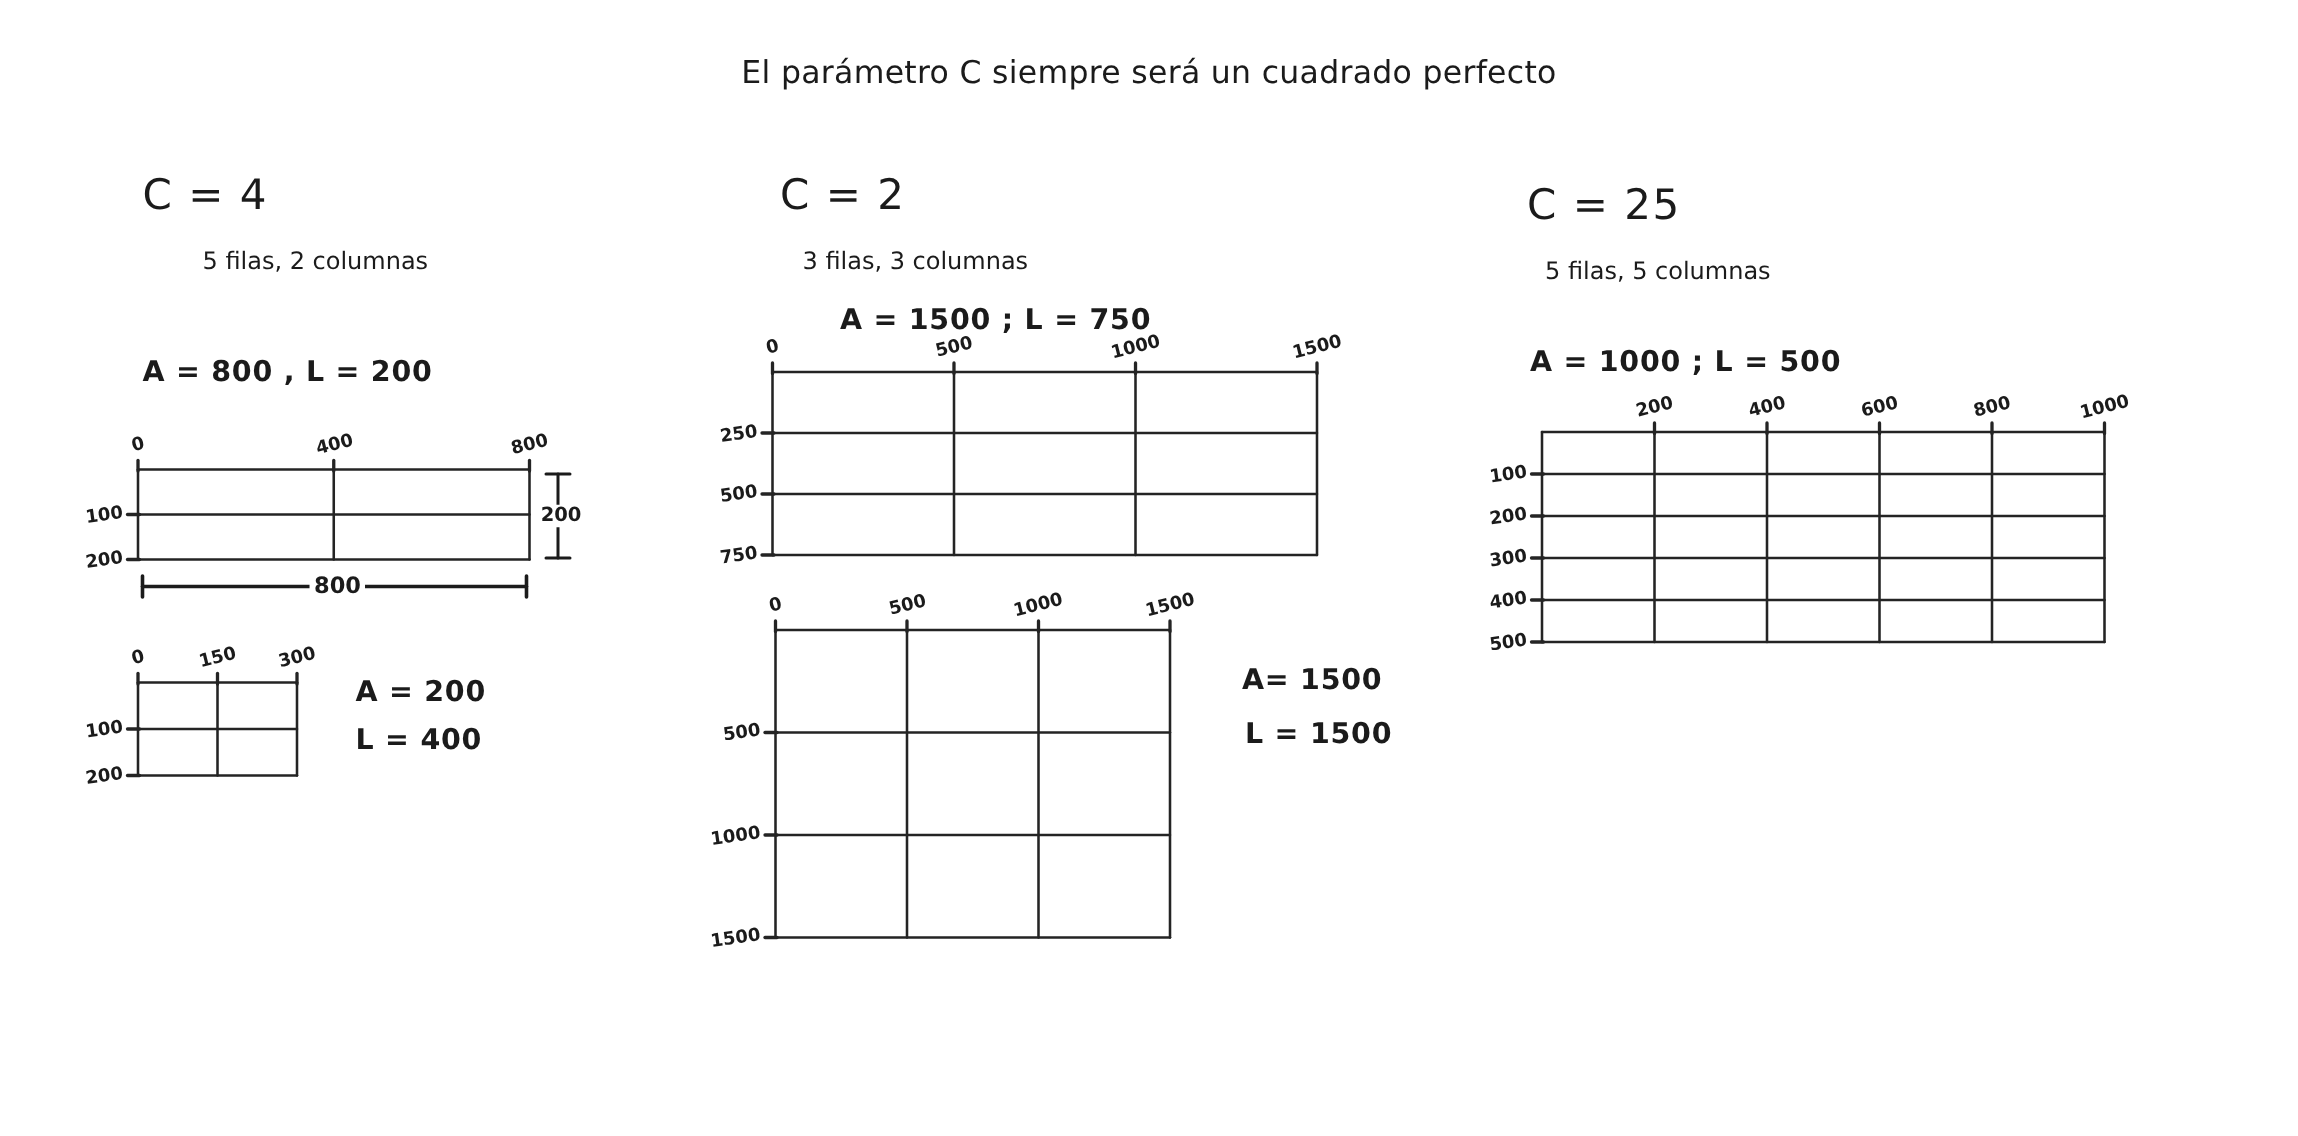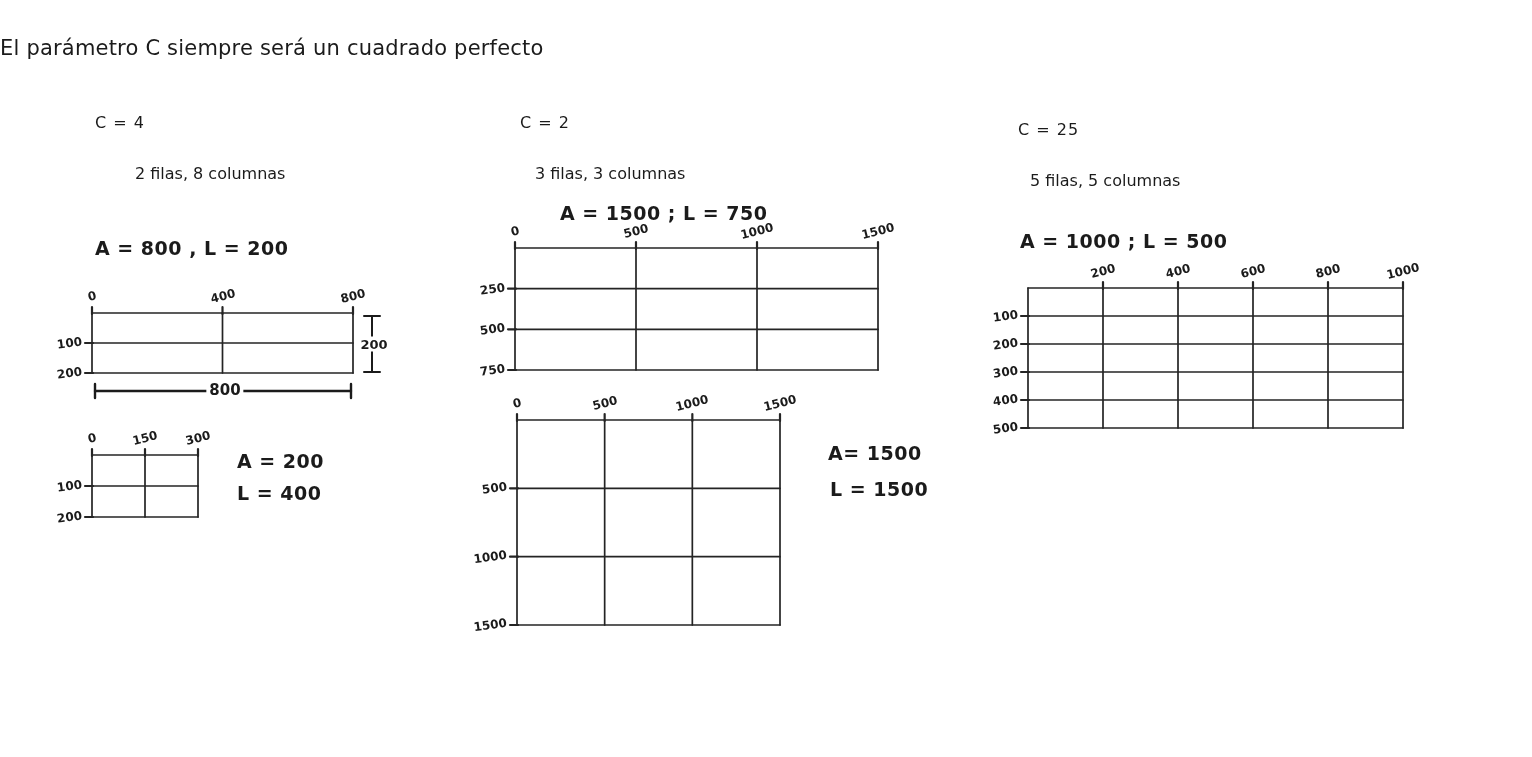--- a/index.html
+++ b/index.html
@@ -1,22 +1,22 @@
 <!DOCTYPE html>
 <html><head>
 <meta charset="utf-8">
 <style>
   html,body{margin:0;padding:0;background:#ffffff;}
   .canvas{
     position:relative;width:1532px;height:757px;background:#ffffff;
     font-family:"DejaVu Sans",sans-serif;color:#1b1b1b;overflow:hidden;
   }
   .abs{position:absolute;}
-  .title{left:0;top:36px;width:100%;font-size:21px;letter-spacing:.2px;}
-  .heading{font-size:16px;letter-spacing:1px;}
+  .title{left:0;top:36px;width:100%;text-align:center;font-size:21px;letter-spacing:.2px;}
+  .heading{font-size:28px;letter-spacing:1px;}
   .sub{font-size:16px;}
   .params{font-size:19px;font-weight:bold;letter-spacing:.5px;}
   .side-label{font-size:19px;font-weight:bold;letter-spacing:.5px;}
   .footer-line{left:203px;font-size:21px;letter-spacing:.2px;white-space:nowrap;}
   .grid{position:absolute;}
   .grid svg{display:block;overflow:visible;}
   .xtick{
     position:absolute;top:-24px;transform:translateX(-50%) rotate(-14deg);
     font-size:12px;font-weight:bold;white-space:nowrap;
   }
@@ -31,21 +31,21 @@
   }
 </style>
 </head>
 <body>
 
 <div class="canvas">
 
   <div class="abs title">El parámetro C siempre será un cuadrado perfecto</div>
 
   <div class="abs heading" style="left:95px;top:113px;">C = 4</div>
-  <div class="abs sub" style="left:135px;top:164px;">2 filas, 8 columnas</div>
+  <div class="abs sub" style="left:135px;top:164px;">5 filas, 2 columnas</div>
   <div class="abs params" style="left:95px;top:237px;">A = 800 ,   L = 200</div>
 
   <div class="abs grid" style="left:92px;top:313px;width:261px;height:60px;">
       <svg width="261" height="60">
         <line x1="0" y1="0" x2="0" y2="60" stroke="#242424" stroke-width="1.7" stroke-linecap="round"></line>
         <line x1="130.5" y1="0" x2="130.5" y2="60" stroke="#242424" stroke-width="1.7" stroke-linecap="round"></line>
         <line x1="261" y1="0" x2="261" y2="60" stroke="#242424" stroke-width="1.7" stroke-linecap="round"></line>
         <line x1="0" y1="0" x2="261" y2="0" stroke="#242424" stroke-width="1.7" stroke-linecap="round"></line>
         <line x1="0" y1="30" x2="261" y2="30" stroke="#242424" stroke-width="1.7" stroke-linecap="round"></line>
         <line x1="0" y1="60" x2="261" y2="60" stroke="#242424" stroke-width="1.7" stroke-linecap="round"></line>

